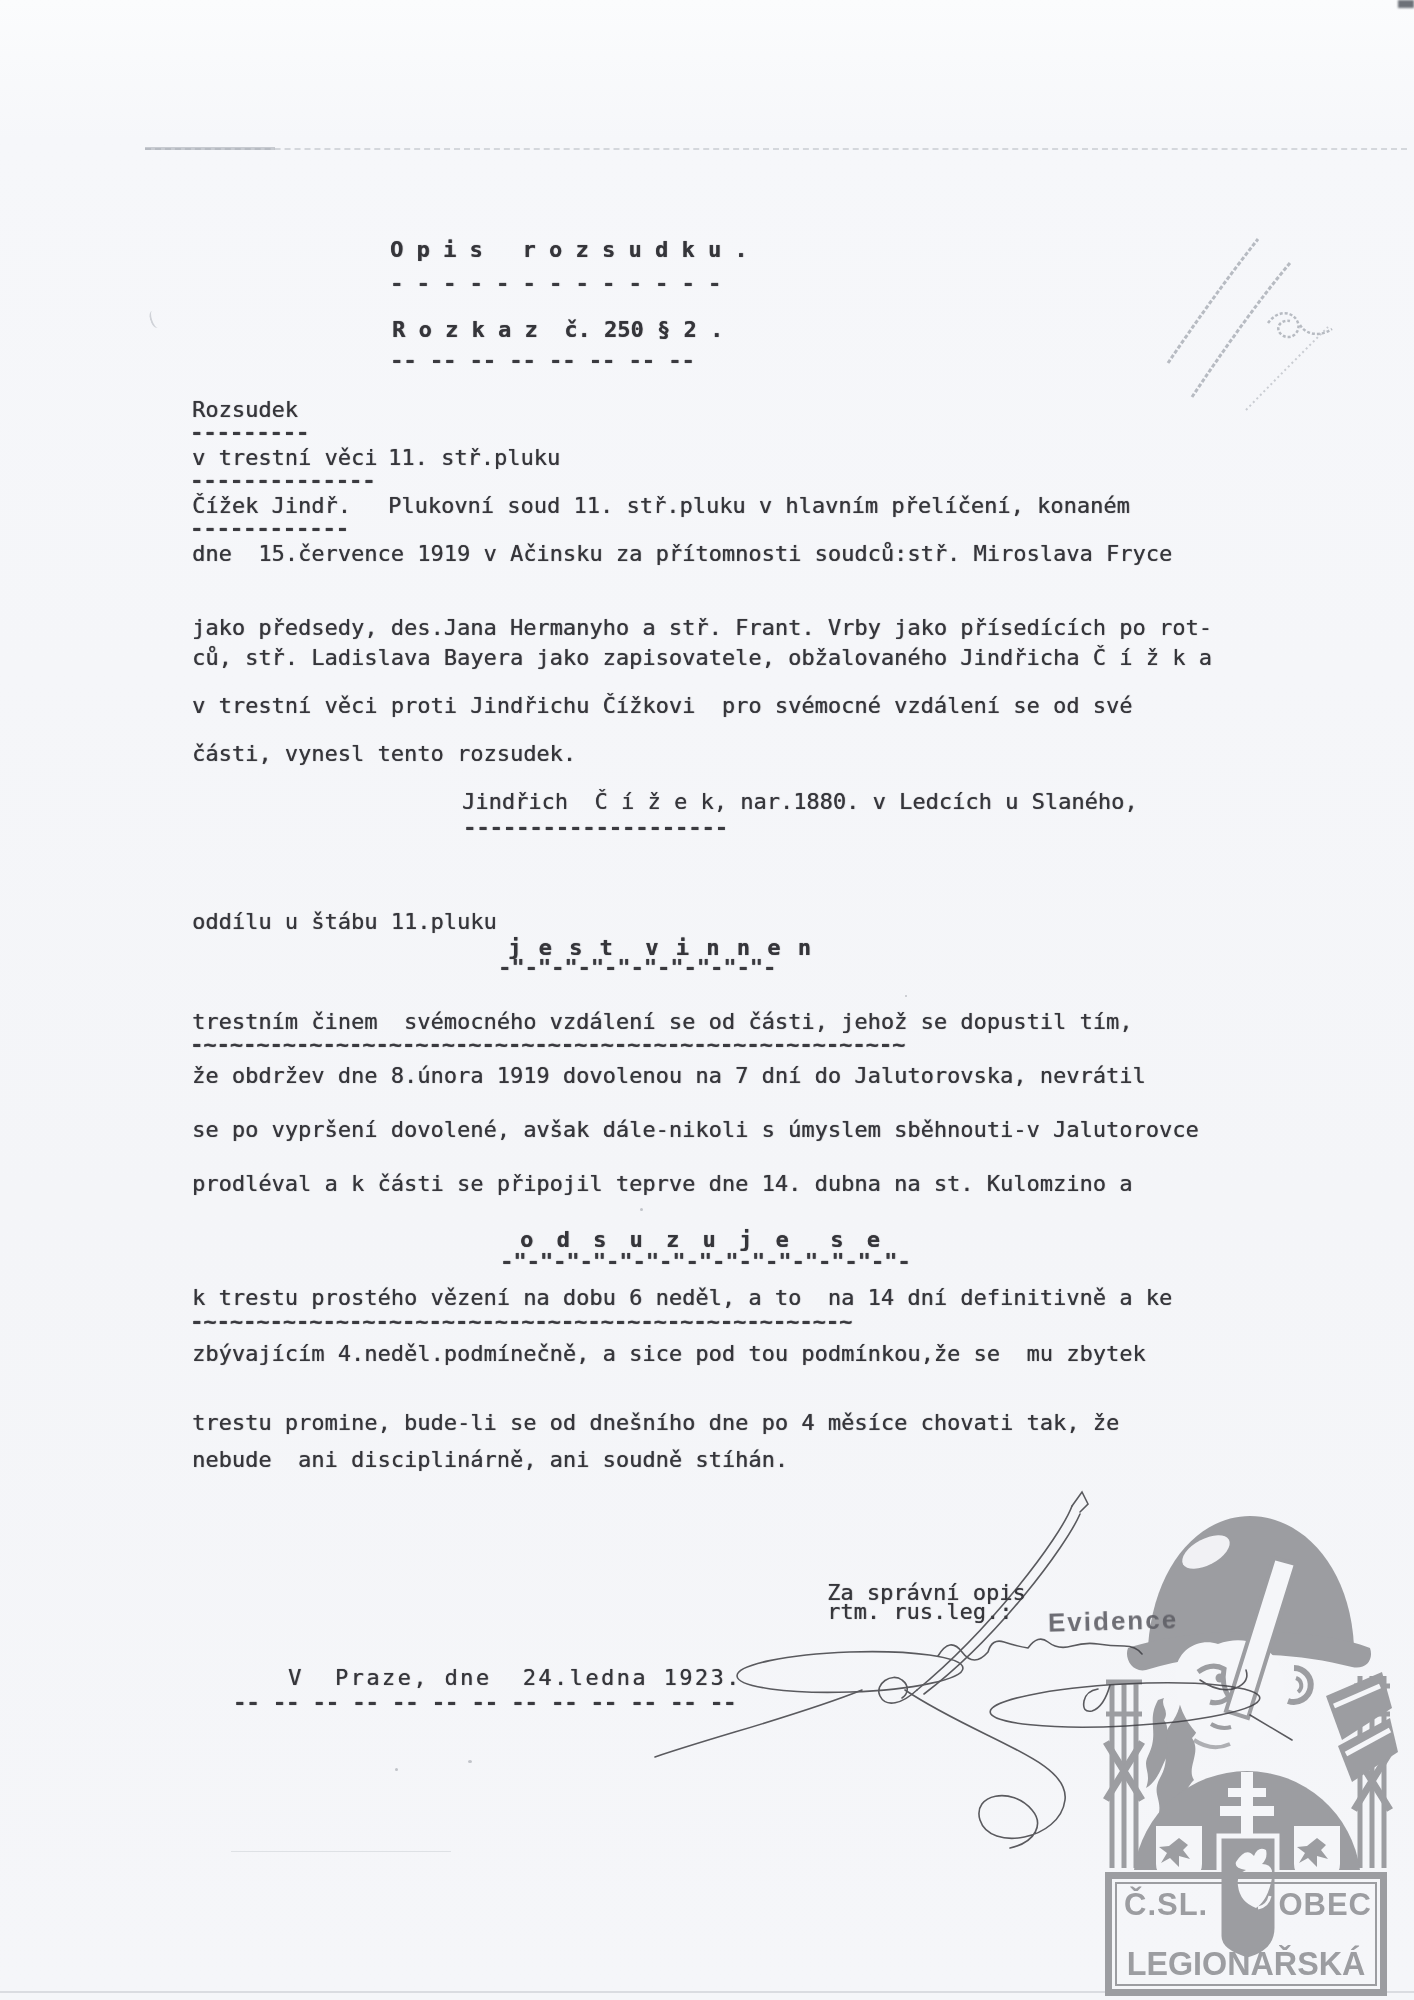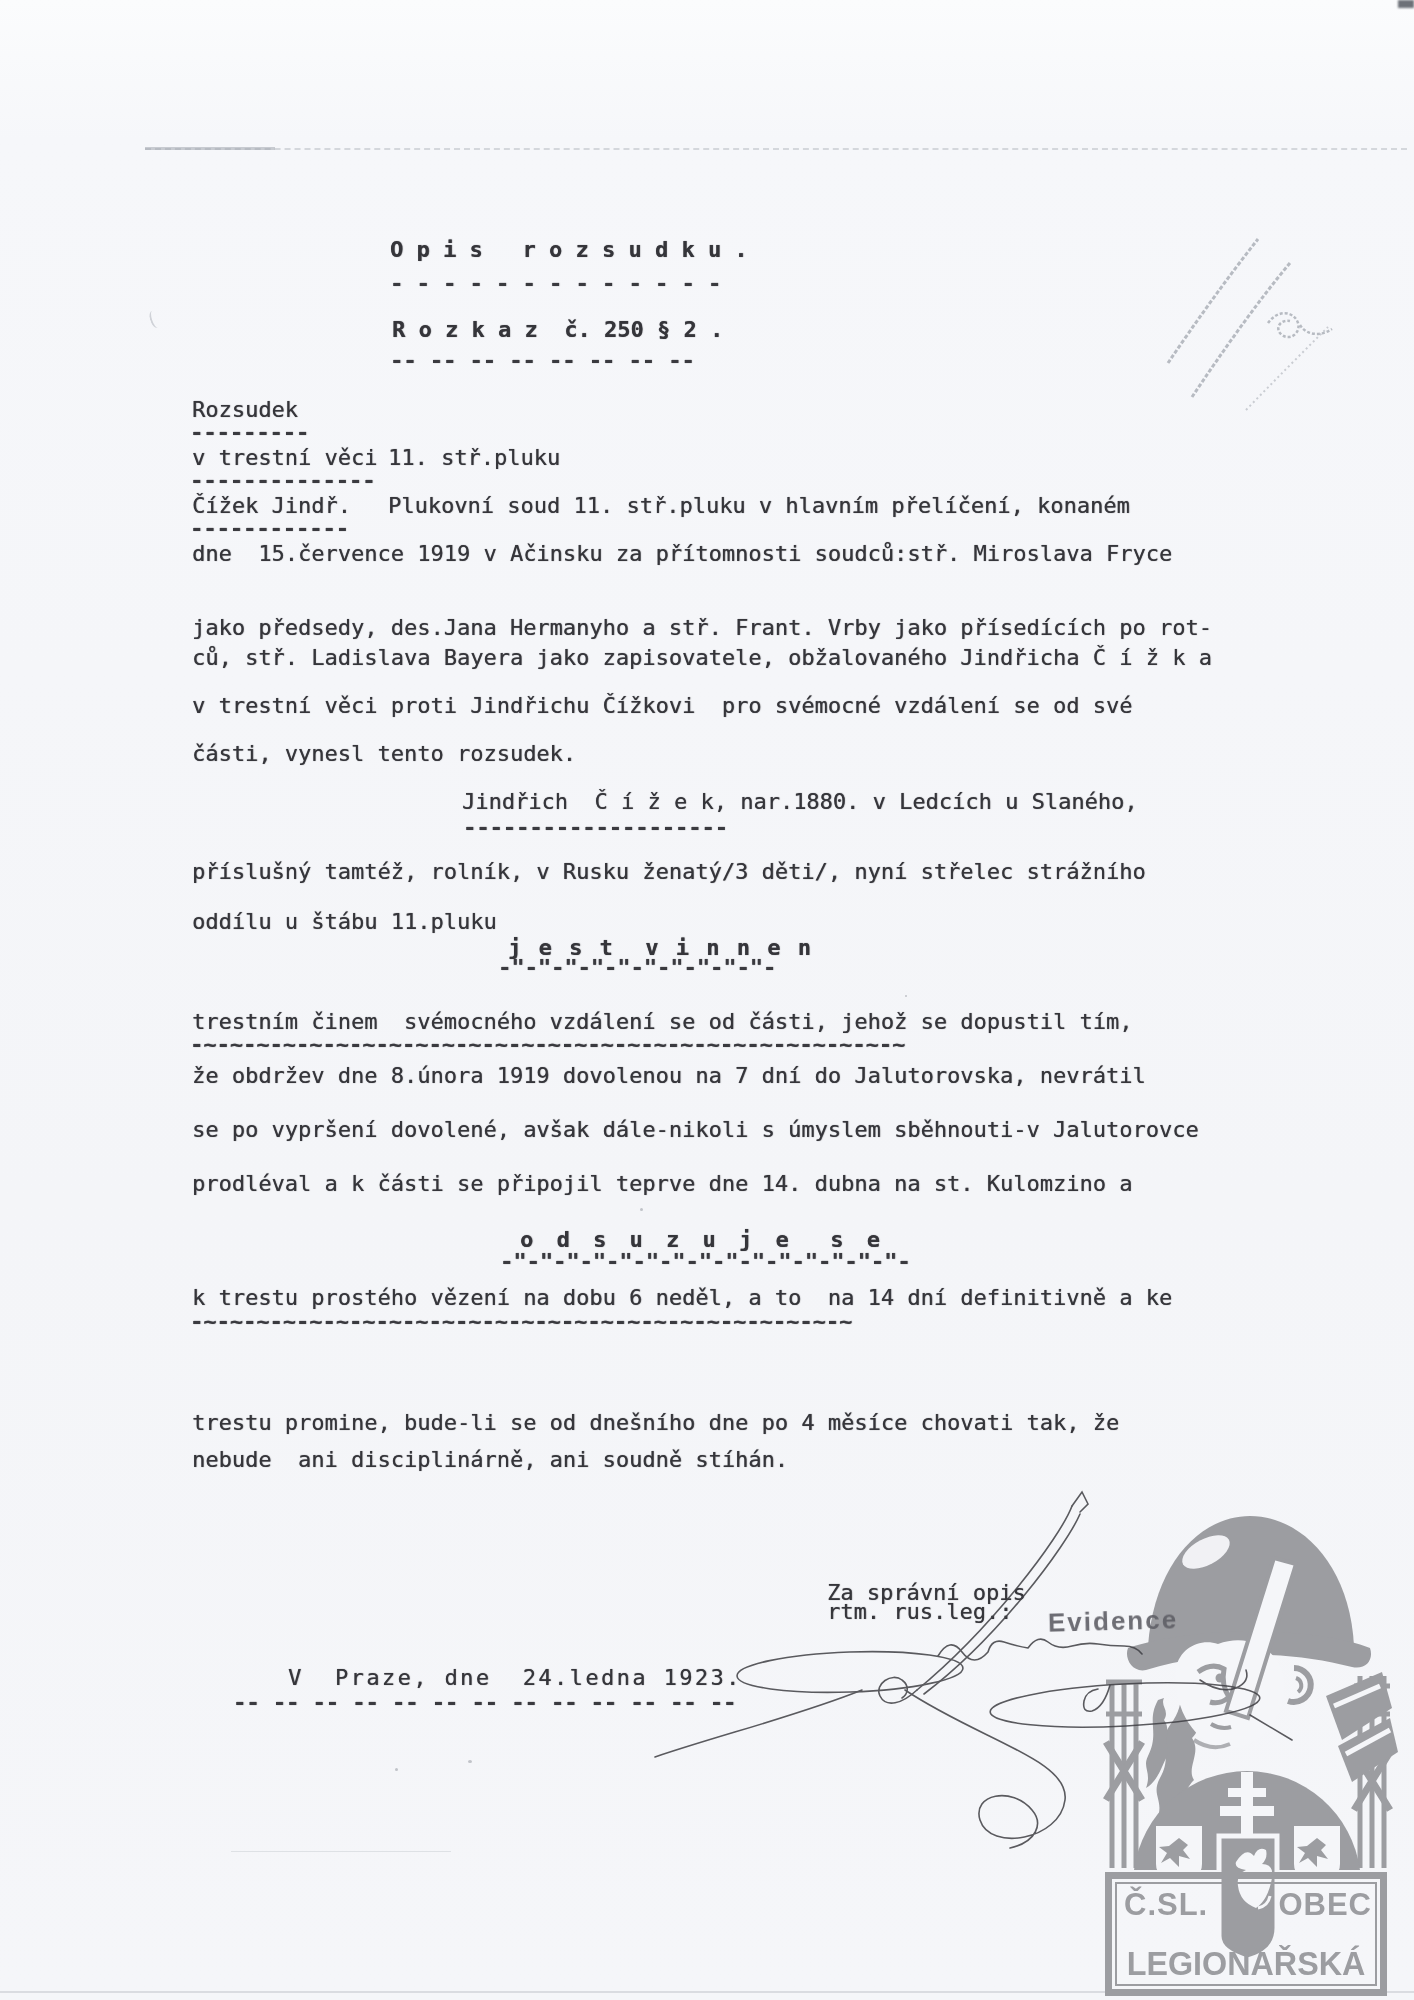--- a/index.html
+++ b/index.html
@@ -157,39 +157,39 @@
 
   <div class="tline" style="left:192px;top:542px;">dne  15.července 1919 v Ačinsku za přítomnosti soudců:stř. Miroslava Fryce</div>
   <div class="tline" style="left:192px;top:596px;margin-top:20px;">jako předsedy, des.Jana Hermanyho a stř. Frant. Vrby jako přísedících po rot-</div>
   <div class="tline" style="left:192px;top:646px;">ců, stř. Ladislava Bayera jako zapisovatele, obžalovaného Jindřicha Č í ž k a</div>
   <div class="tline" style="left:192px;top:694px;">v trestní věci proti Jindřichu Čížkovi  pro svémocné vzdálení se od své</div>
   <div class="tline" style="left:192px;top:742px;">části, vynesl tento rozsudek.</div>
 
   <div class="tline" style="left:462px;top:790px;">Jindřich  Č í ž e k, nar.1880. v Ledcích u Slaného,</div>
   <div class="tline rule" style="left:463px;top:816px;">--------------------</div>
 
-  <div class="tline" style="left:192px;top:860px;">příslušný tamtéž, rolník, v Rusku ženatý/3 děti/, nyní střelec strážního</div>
   <div class="tline" style="left:192px;top:910px;">oddílu u štábu 11.pluku</div>
 
   <div class="tline bold sp1" style="left:508px;top:936px;">j e s t  v i n n e n</div>
   <div class="tline rule" style="left:498px;top:956px;">-"-"-"-"-"-"-"-"-"-"-</div>
 
   <div class="tline" style="left:192px;top:1010px;">trestním činem  svémocného vzdálení se od části, jehož se dopustil tím,</div>
   <div class="tline rule" style="left:190px;top:1033px;">-~-~-~-~-~-~-~-~-~-~-~-~-~-~-~-~-~-~-~-~-~-~-~-~-~-~-~</div>
 
   <div class="tline" style="left:192px;top:1064px;">že obdržev dne 8.února 1919 dovolenou na 7 dní do Jalutorovska, nevrátil</div>
   <div class="tline" style="left:192px;top:1118px;">se po vypršení dovolené, avšak dále-nikoli s úmyslem sběhnouti-v Jalutorovce</div>
   <div class="tline" style="left:192px;top:1172px;">prodléval a k části se připojil teprve dne 14. dubna na st. Kulomzino a</div>
 
   <div class="tline bold sp2" style="left:520px;top:1228px;">o d s u z u j e  s e</div>
   <div class="tline rule" style="left:500px;top:1250px;">-"-"-"-"-"-"-"-"-"-"-"-"-"-"-"-</div>
 
   <div class="tline" style="left:192px;top:1286px;">k trestu prostého vězení na dobu 6 neděl, a to  na 14 dní definitivně a ke</div>
   <div class="tline rule" style="left:190px;top:1310px;">-~-~-~-~-~-~-~-~-~-~-~-~-~-~-~-~-~-~-~-~-~-~-~-~-~</div>
 
+  <div class="tline" style="left:192px;top:1342px;">zbývajícím 4.neděl.podmínečně, a sice pod tou podmínkou,že se  mu zbytek</div>
   <div class="tline" style="left:192px;top:1395px;margin-top:16px;">trestu promine, bude-li se od dnešního dne po 4 měsíce chovati tak, že</div>
   <div class="tline" style="left:192px;top:1448px;">nebude  ani disciplinárně, ani soudně stíhán.</div>
 
   <div class="tline" style="left:827px;top:1548px;margin-top:33px;">Za správní opis</div>
   <div class="tline" style="left:827px;top:1600px;">rtm. rus.leg.:</div>
 
   <div class="stamp">Evidence</div>
 
   <div class="tline wide" style="left:288px;top:1666px;">V  Praze, dne  24.ledna 1923.</div>
   <div class="tline rule" style="left:233px;top:1691px;">-- -- -- -- -- -- -- -- -- -- -- -- --</div>

